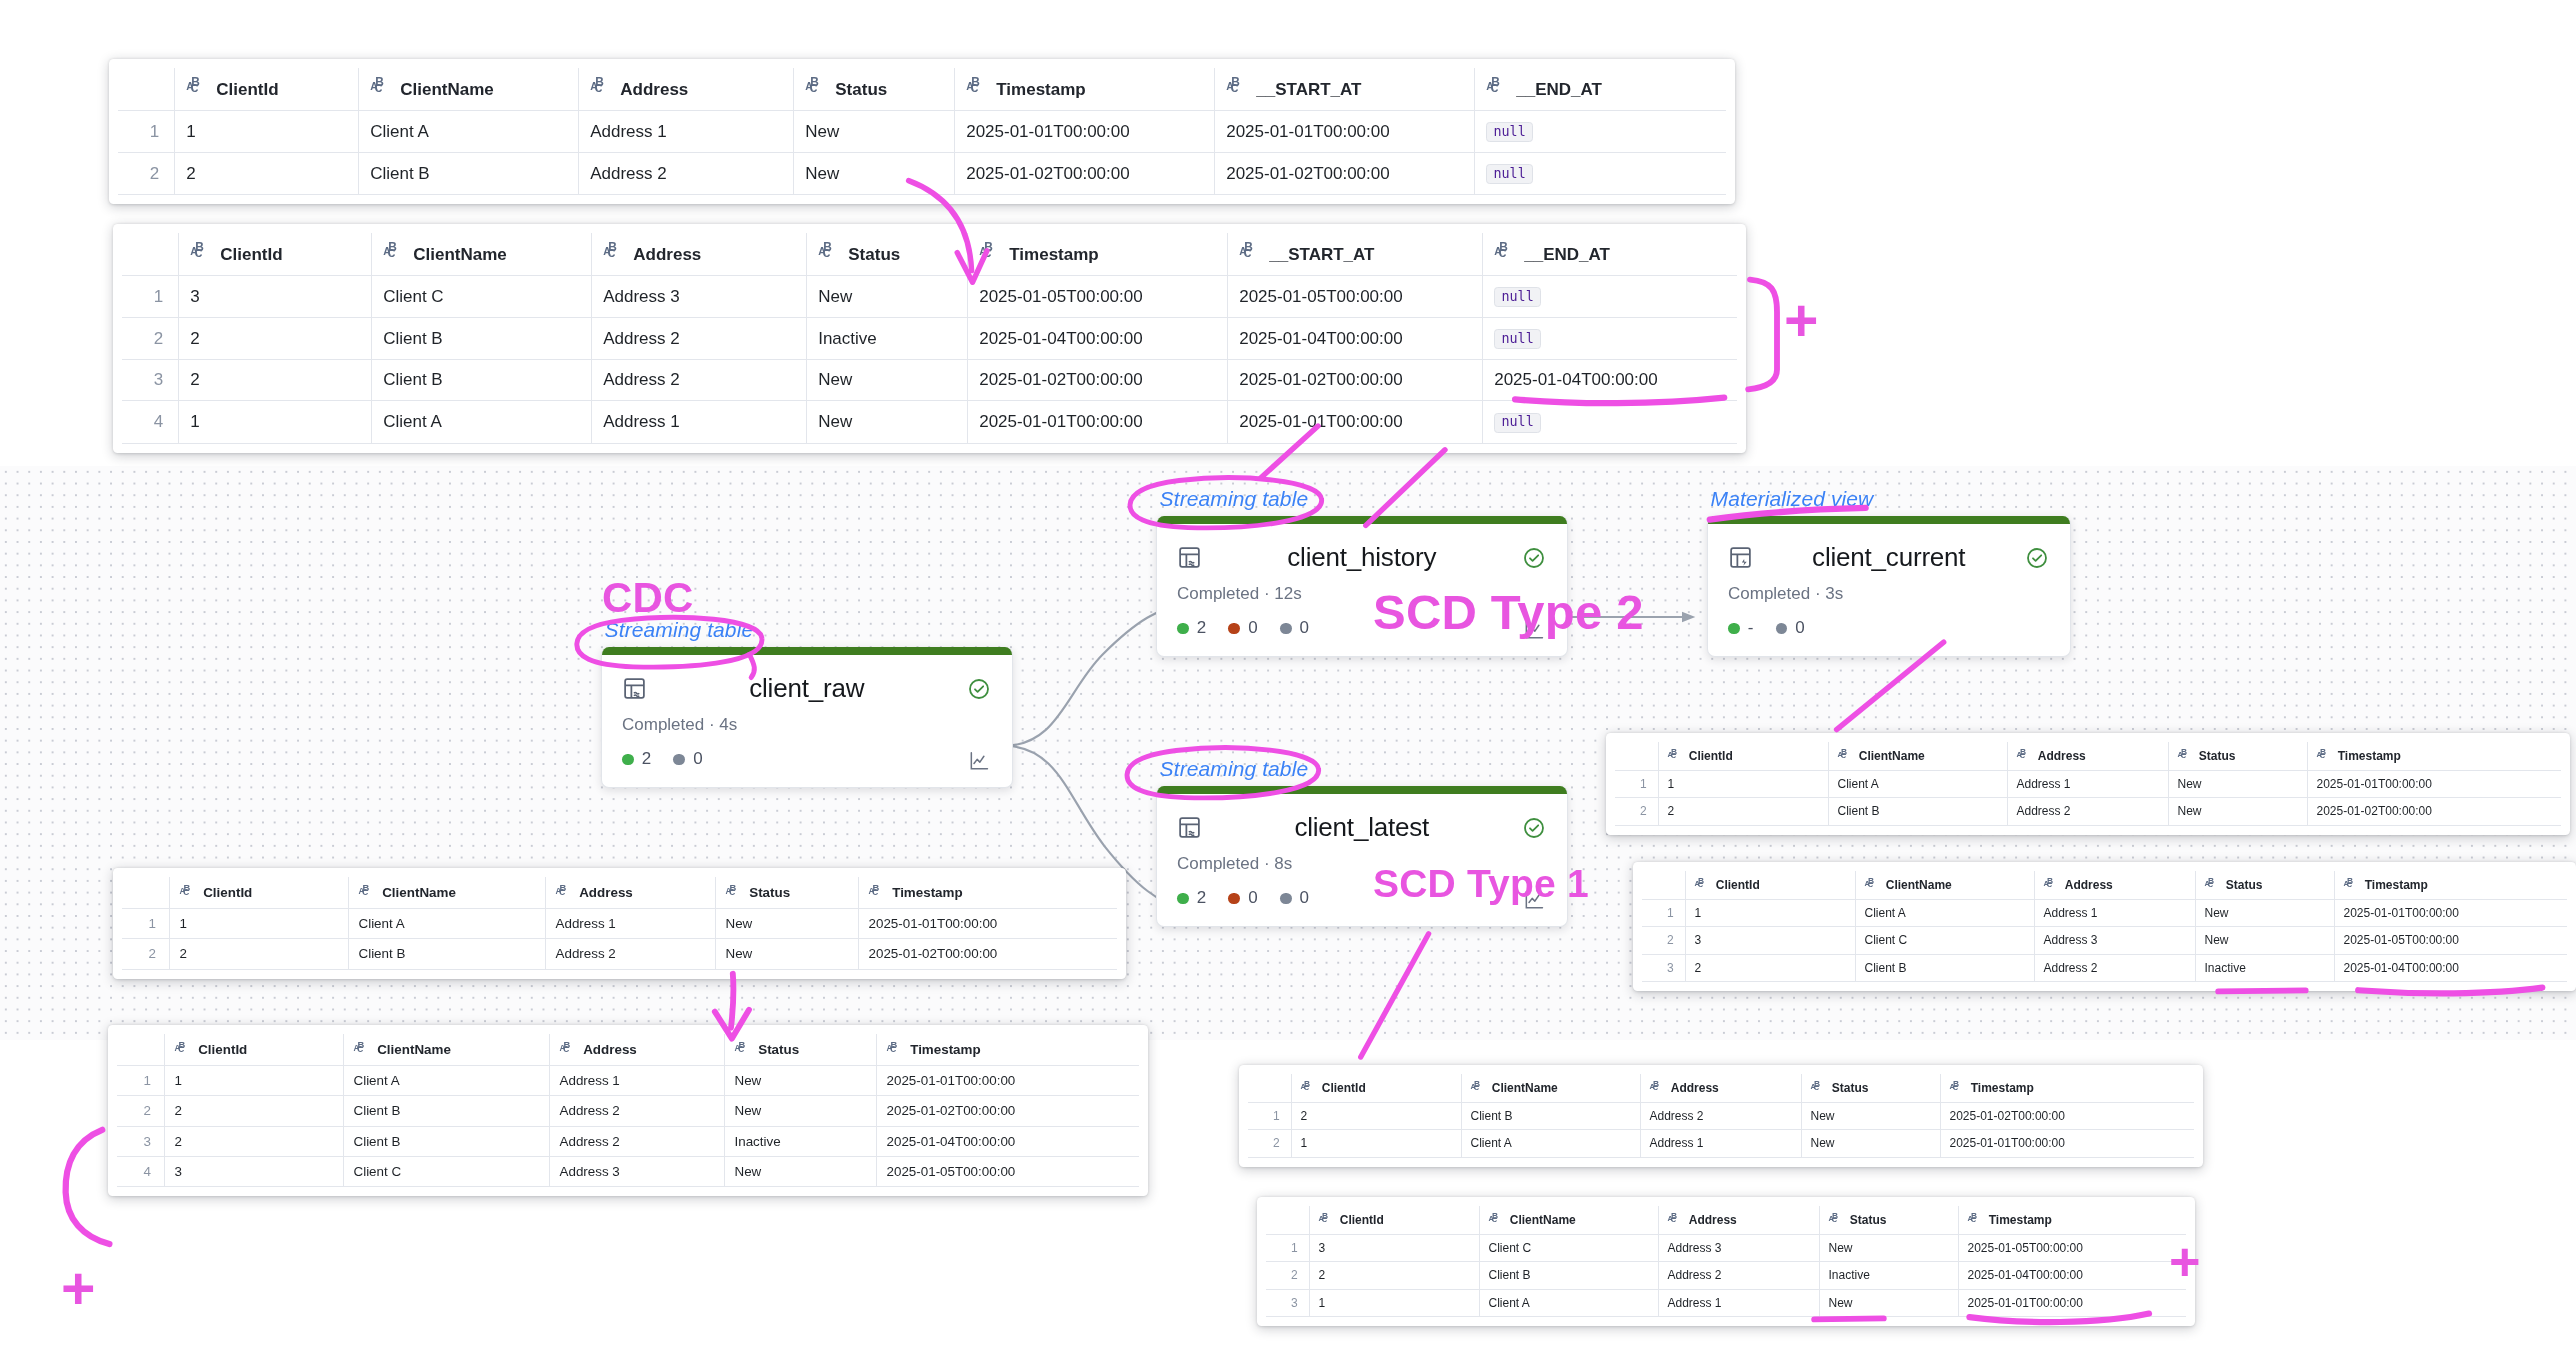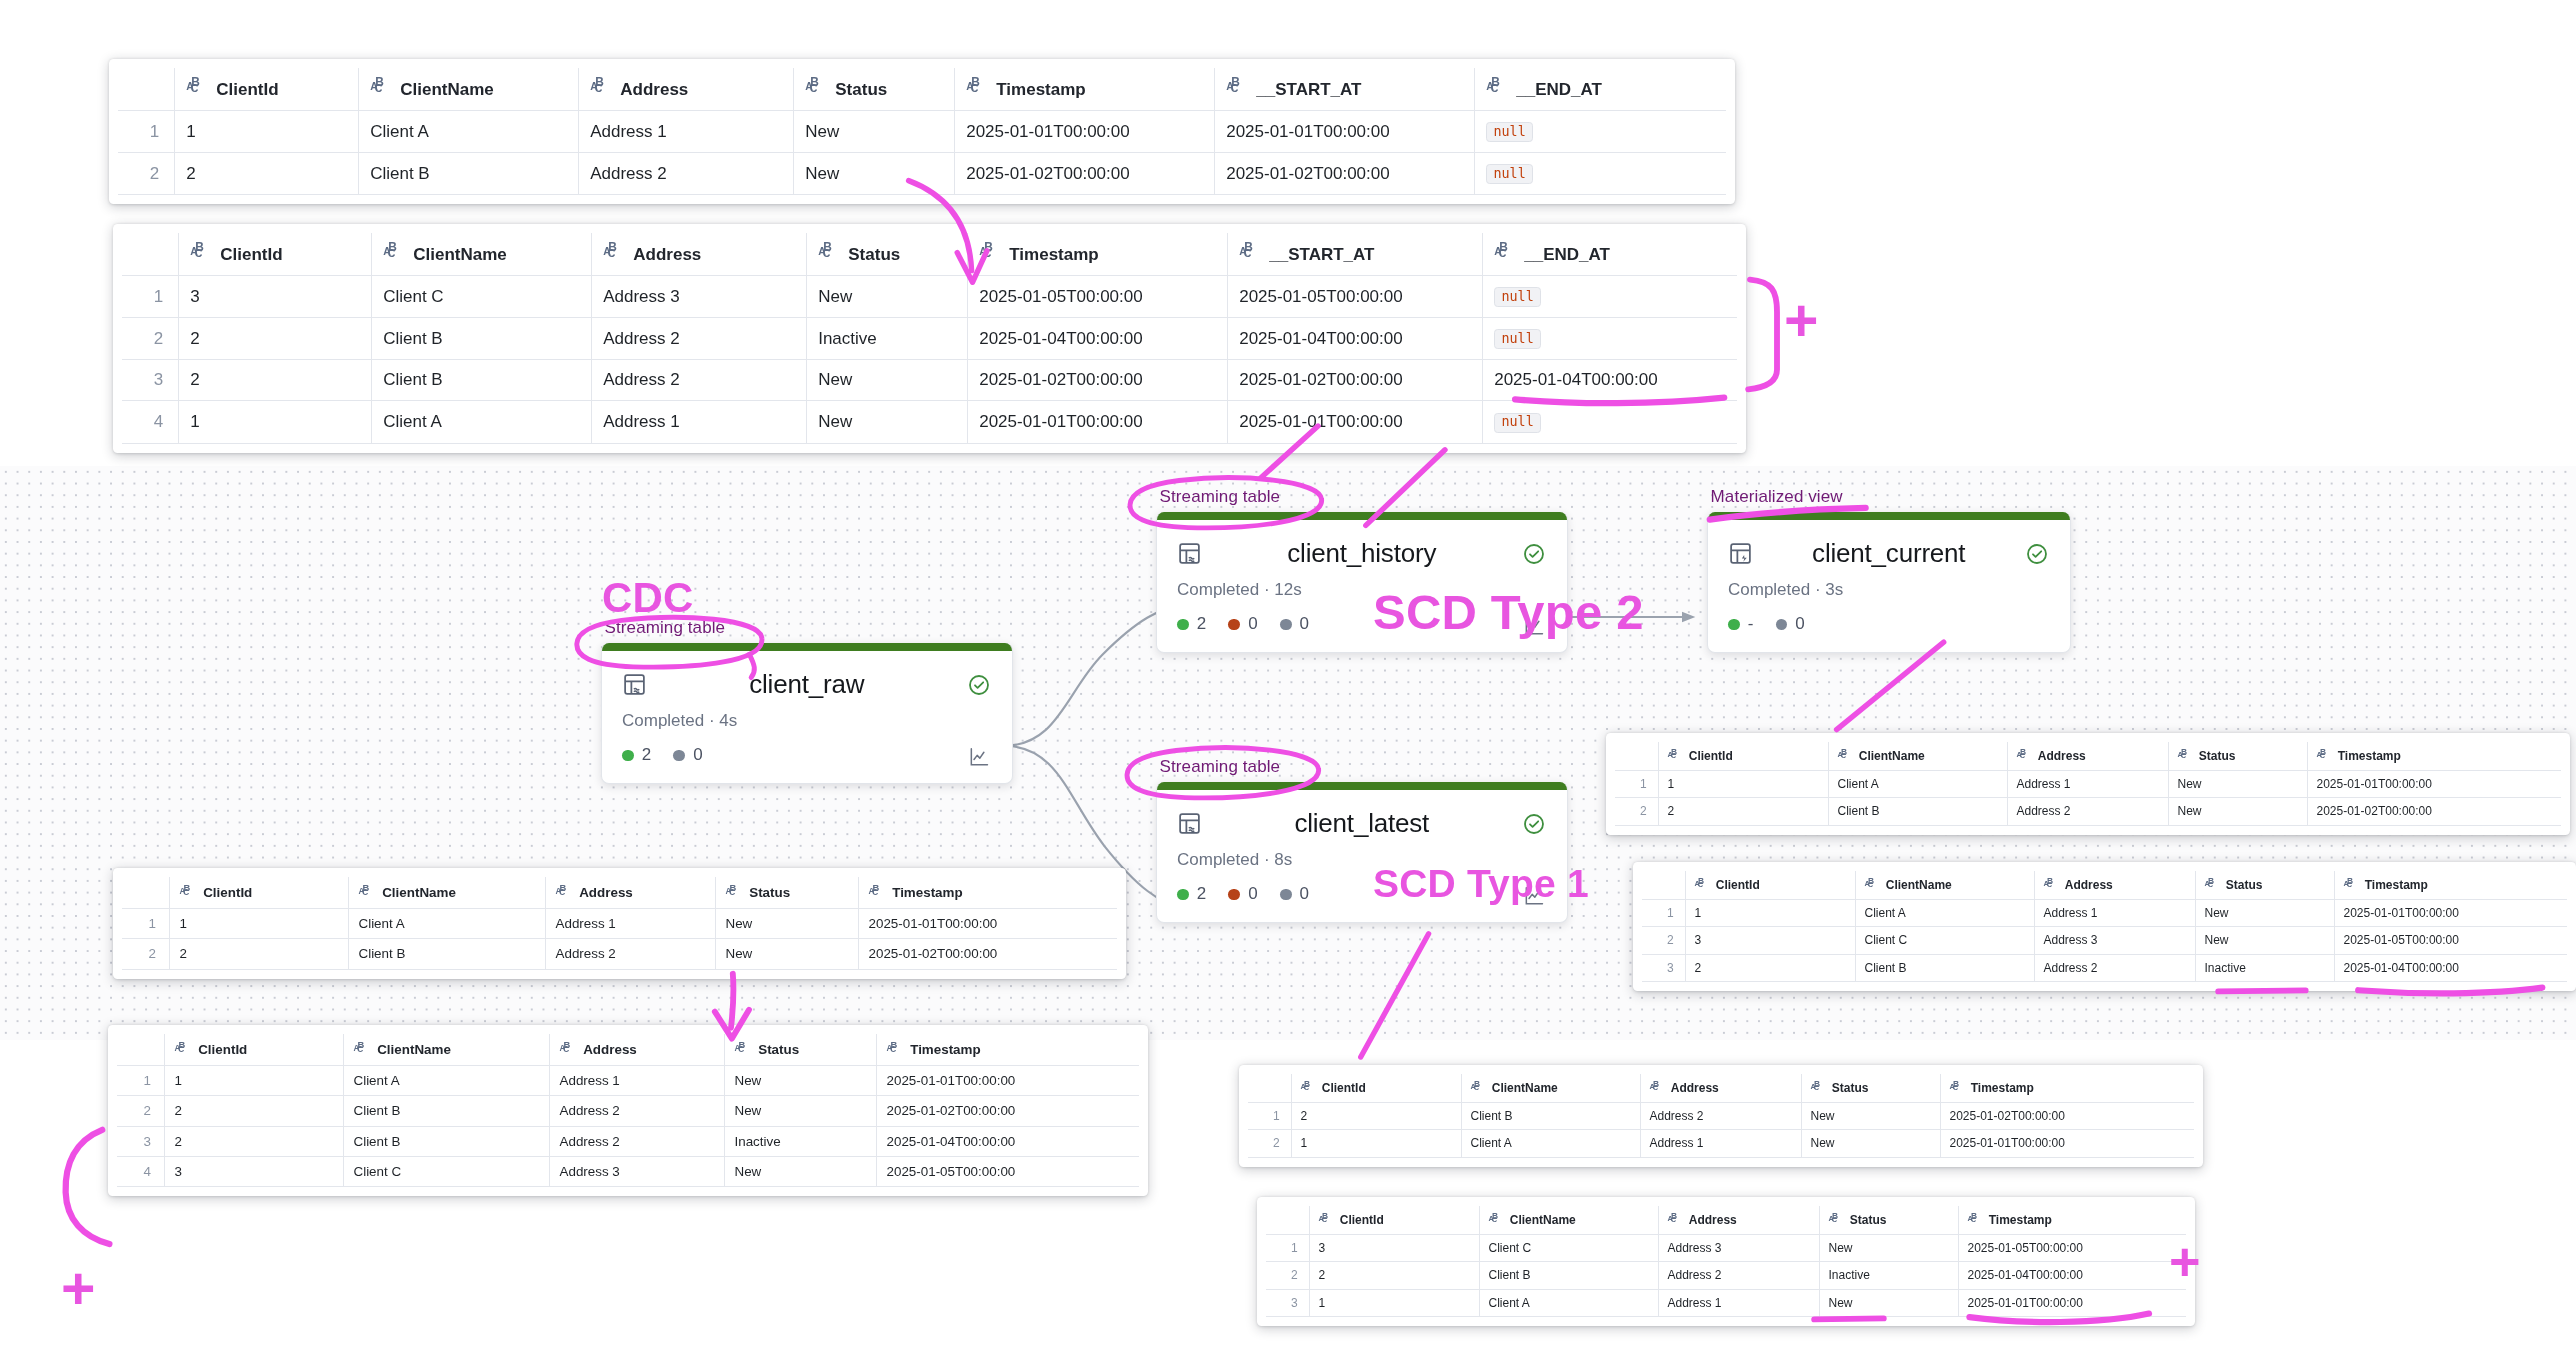--- a/index.html
+++ b/index.html
@@ -59,42 +59,43 @@
   .abc i { position: absolute; font-style: normal; font-weight: 700; line-height: 1; }
   .abc .a { left: 0;     top: .30em;  font-size: .62em; }
   .abc .b { left: .42em; top: -.06em; font-size: .70em; }
   .abc .c { left: .44em; top: .44em;  font-size: .62em; }
   .nullbadge {
     display: inline-block;
     font-family: "DejaVu Sans Mono", monospace;
     background: #f1f2f5;
     border: 0.9px solid #dfe2e8;
     border-radius: 3.6px;
-    color: #c2410c;
+    color: #4c1d95;
     padding: 0.9px 6.3px 1.8px;
     line-height: 1.15;
   }
 
   
   .sz-lg th, .sz-lg td { font-size: 17px; padding: 10px 11.7px; }
   .sz-lg td.rownum, .sz-lg th.rownumh { padding-right: 14.3px; }
   .sz-lg .nullbadge { font-size: 13.4px; }
   .sz-sm th, .sz-sm td { font-size: 13.4px; padding: 7.2px 10px; }
   .sz-sm td.rownum, .sz-sm th.rownumh { padding-right: 12.5px; }
   .sz-xs th, .sz-xs td { font-size: 12px; padding: 6.3px 9px; }
   .sz-xs td.rownum, .sz-xs th.rownumh { padding-right: 10.8px; }
 
   
   .node-wrap { position: absolute; }
   .node-kind {
-    font-size: 17px;
-    color: #701a75;
+    font-size: 21px;
+    color: #3b82f6;
     margin-bottom: 5.4px;
     padding-left: 3.6px;
     letter-spacing: 0.1px;
+    font-style: italic;
   }
   .node-card {
     background: #ffffff;
     border: 0.9px solid #e2e5ea;
     border-radius: 8px;
     border-top: none;
     box-shadow: 0 2.7px 9px rgba(28,32,44,.13);
     overflow: hidden;
     position: relative;
   }

